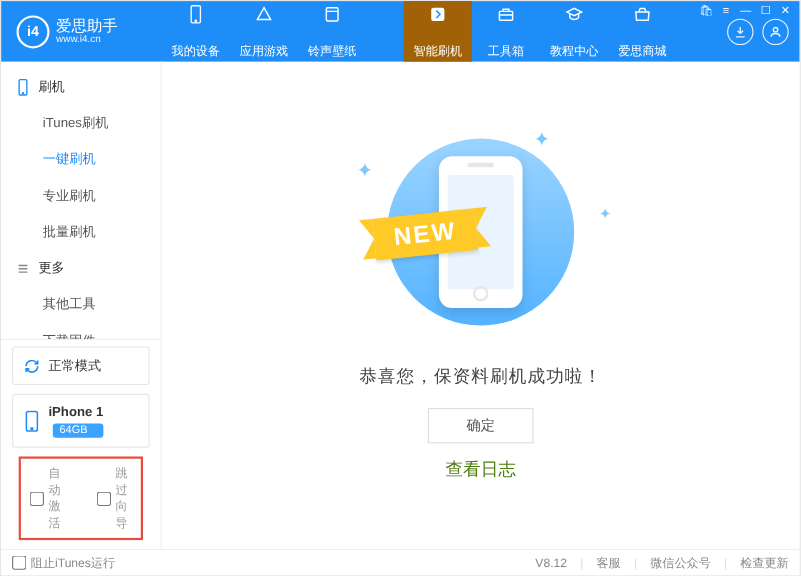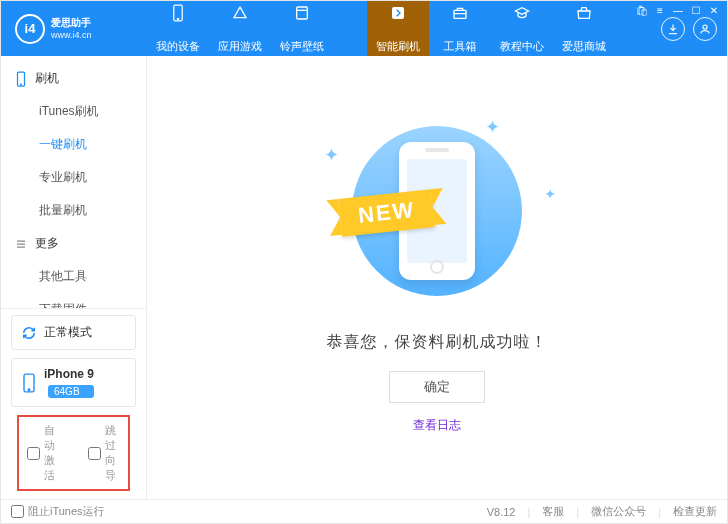--- a/index.html
+++ b/index.html
@@ -1,20 +1,20 @@
 <!DOCTYPE html>
 <html><head>
 <meta charset="utf-8">
 <style>
   * { box-sizing: border-box; margin: 0; padding: 0; }
   body { font-family: "Microsoft YaHei", Arial, sans-serif; font-size: 12px; color: #333; background: #fff; width: 728px; height: 524px; overflow: hidden; border:1px solid #e5e5e5;}
   .header { background: #1e8df7; color: #fff; height: 55px; display: flex; align-items: center; }
   .logo-area { display: flex; align-items: center; width: 146px; padding-left: 14px; }
   .logo-circle { width: 30px; height: 30px; border-radius: 50%; border: 2px solid #fff; display: flex; align-items: center; justify-content: center; font-weight: bold; font-size: 13px; margin-right:6px;}
-  .logo-text .cn { font-size: 10px; font-weight: bold; line-height: 14px;}
+  .logo-text .cn { font-size: 14px; font-weight: normal; line-height: 14px;}
   .logo-text .url { font-size: 9px; opacity: .9; line-height: 11px;}
   .tabs { display: flex; height: 100%; }
   .tab { width: 62px; display: flex; flex-direction: column; align-items: center; justify-content: center; font-size: 11px; cursor: pointer; gap:17px;}
   .tab.active { background: #a16207; margin-left: 34px; }
   .tab-icon { width: 18px; height: 18px; display:flex; align-items:center; justify-content:center;}
   .header-right { margin-left:auto; display:flex; align-items:center; gap:8px; padding-right:10px;}
   .sys-icons { position:absolute; top:4px; right:8px; display:flex; gap:6px; font-size:10px; color:#fff;}
   .sys-icons span{cursor:pointer; width:12px; height:12px; display:flex; align-items:center; justify-content:center;}
   .circle-btn{ width:24px; height:24px; border:1.5px solid #fff; border-radius:50%; display:flex; align-items:center; justify-content:center; opacity:.9; cursor:pointer;}
   .body { display:flex; height:calc(100% - 55px - 24px);}
@@ -45,21 +45,21 @@
   .ribbon{ position:absolute; background:#ffca28; color:#fff; font-weight:bold; font-size:22px; letter-spacing:2px; padding:6px 18px; transform:rotate(-6deg); top:78px; left:18px; box-shadow:0 2px 4px rgba(0,0,0,.15);}
   .ribbon::before,.ribbon::after{content:""; position:absolute; width:0; height:0;}
   .ribbon::before{ left:-12px; top:0; border:18px solid #ffca28; border-left:12px solid transparent; border-right:0;}
   .ribbon::after{ right:-12px; top:0; border:18px solid #ffca28; border-right:12px solid transparent; border-left:0;}
   .sparkle{ position:absolute; color:#7ec8ff; font-size:18px;}
   .sparkle.s1{top:28px; left:2px;}
   .sparkle.s2{top:0px; right:52px;}
   .sparkle.s3{top:70px; right:-4px; font-size:14px;}
   .success-text{ margin-top:26px; font-size:16px; color:#444; letter-spacing:1px;}
   .ok-btn{ margin-top:18px; border:1px solid #ddd; background:#fff; padding:6px 34px; font-size:13px; color:#555; cursor:pointer;}
-  .log-link{ margin-top:14px; font-size:12px; color:#6d28d9; cursor:pointer;}
+  .log-link{ margin-top:14px; font-size:16px; color:#4d7c0f; cursor:pointer;}
   .footer{ height:24px; border-top:1px solid #eee; display:flex; align-items:center; font-size:11px; color:#888; padding:0 10px; gap:10px;}
   .footer label{display:flex; align-items:center; gap:4px; cursor:pointer;}
   .footer-right{ margin-left:auto; display:flex; align-items:center; gap:12px;}
   .footer-right .sep{ color:#ddd;}
   svg{display:block;}
 </style>
 </head>
 <body>
 
 <div class="header">
@@ -193,21 +193,21 @@
         <span>正常模式</span>
       </div>
       <div class="device-box">
         <span class="phone">
           <svg width="14" height="20" viewBox="0 0 24 36" fill="none" stroke="#1e8df7" stroke-width="2.5">
               <rect x="3" y="2" width="18" height="32" rx="3"></rect>
               <circle cx="12" cy="30" r="1.5"></circle>
             </svg>
         </span>
         <span class="device-info">
-          <span style="font-weight:bold;">iPhone 9</span>
+          <span style="font-weight:bold;">iPhone 1</span>
           <span class="badge">64GB</span>
         </span>
       </div>
       <div class="opt-row">
         <label>
             <input type="checkbox" style="">
             <span>自动激活</span>
           </label>
         <label>
             <input type="checkbox" style="">

